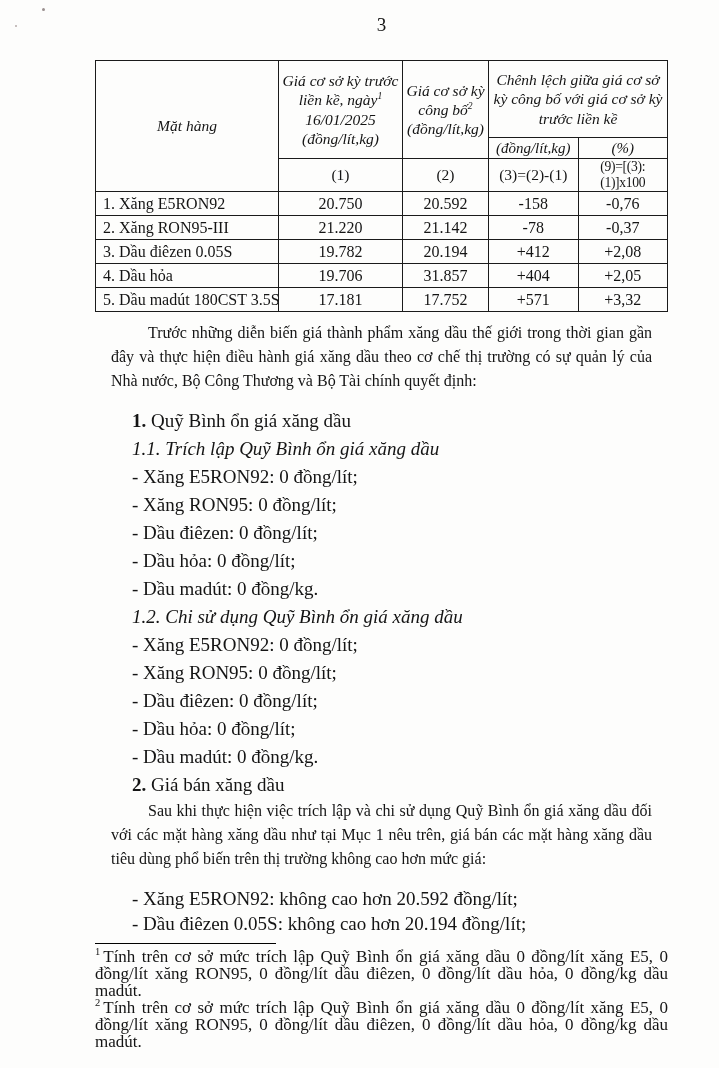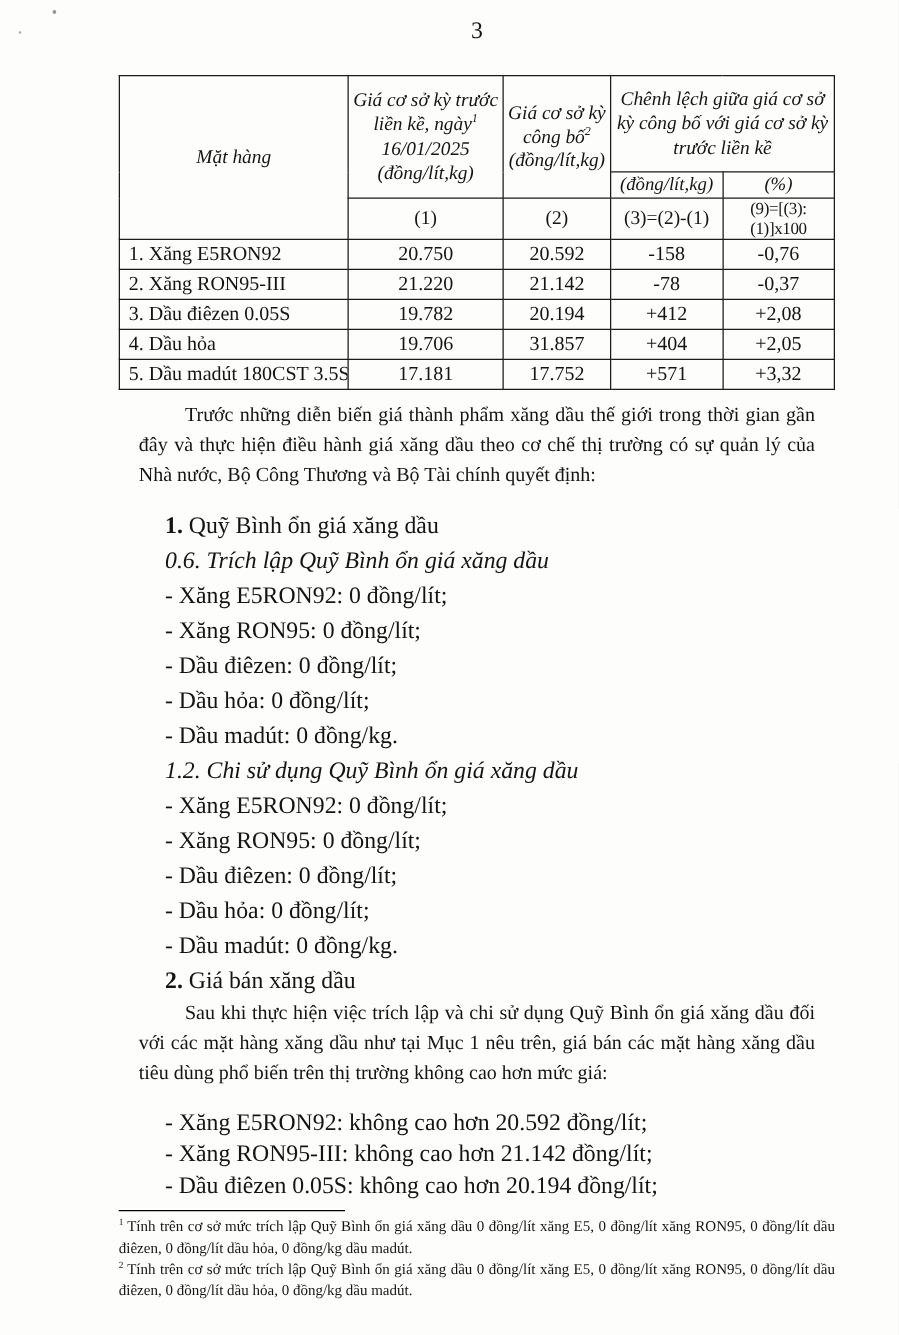--- a/index.html
+++ b/index.html
@@ -51,21 +51,21 @@
   .indent { text-indent:37px; }
   .intro { margin-top:9px; }
   .para2 { margin-top:2px; }
   .line  { font-size:19px; line-height:24px; margin:4px 0 0 37px; }
   .line b { font-weight:bold; }
   .italic { font-style:italic; }
   .item2 { margin-top:1px; }
 
   
   .footnote-sep { width:181px; border:0; border-top:1.6px solid #000; margin:7px 0 4px 0; }
-  .footnote { font-size:12px; line-height:17px; text-align:justify; margin:0; }
+  .footnote { font-size:17px; line-height:17px; text-align:justify; margin:0; }
   .footnote sup { margin-right:3px; }
 </style>
 </head>
 <body>
 
 <div class="page">
   <div class="speck speck1"></div>
   <div class="speck speck2"></div>
 
   <div class="content">
@@ -134,40 +134,39 @@
         <td>+571</td>
         <td>+3,32</td>
       </tr>
     </tbody>
       </table>
 
     <p class="para indent intro">Trước những diễn biến giá thành phẩm xăng dầu thế giới trong thời gian gần đây và thực hiện điều hành giá xăng dầu theo cơ chế thị trường có sự quản lý của Nhà nước, Bộ Công Thương và Bộ Tài chính quyết định:</p>
 
     <p class="line"><b>1.</b><span> Quỹ Bình ổn giá xăng dầu</span></p>
 
-    <p class="line italic">0.6. Trích lập Quỹ Bình ổn giá xăng dầu</p>
+    <p class="line italic">1.1. Trích lập Quỹ Bình ổn giá xăng dầu</p>
     <p class="line">- Xăng E5RON92: 0 đồng/lít;</p>
     <p class="line">- Xăng RON95: 0 đồng/lít;</p>
     <p class="line">- Dầu điêzen: 0 đồng/lít;</p>
     <p class="line">- Dầu hỏa: 0 đồng/lít;</p>
     <p class="line">- Dầu madút: 0 đồng/kg.</p>
 
     <p class="line italic">1.2. Chi sử dụng Quỹ Bình ổn giá xăng dầu</p>
     <p class="line">- Xăng E5RON92: 0 đồng/lít;</p>
     <p class="line">- Xăng RON95: 0 đồng/lít;</p>
     <p class="line">- Dầu điêzen: 0 đồng/lít;</p>
     <p class="line">- Dầu hỏa: 0 đồng/lít;</p>
     <p class="line">- Dầu madút: 0 đồng/kg.</p>
 
     <p class="line"><b>2.</b><span> Giá bán xăng dầu</span></p>
 
     <p class="para indent para2">Sau khi thực hiện việc trích lập và chi sử dụng Quỹ Bình ổn giá xăng dầu đối với các mặt hàng xăng dầu như tại Mục 1 nêu trên, giá bán các mặt hàng xăng dầu tiêu dùng phổ biến trên thị trường không cao hơn mức giá:</p>
 
     <p class="line item2">- Xăng E5RON92: không cao hơn 20.592 đồng/lít;</p>
-    <p class="line item2">- Xăng RON95-III: không cao hơn 21.142 đồng/lít;</p>
     <p class="line item2">- Dầu điêzen 0.05S: không cao hơn 20.194 đồng/lít;</p>
 
     <hr class="footnote-sep">
 
     <p class="footnote"><sup>1</sup><span>Tính trên cơ sở mức trích lập Quỹ Bình ổn giá xăng dầu 0 đồng/lít xăng E5, 0 đồng/lít xăng RON95, 0 đồng/lít dầu điêzen, 0 đồng/lít dầu hỏa, 0 đồng/kg dầu madút.</span></p>
     <p class="footnote"><sup>2</sup><span>Tính trên cơ sở mức trích lập Quỹ Bình ổn giá xăng dầu 0 đồng/lít xăng E5, 0 đồng/lít xăng RON95, 0 đồng/lít dầu điêzen, 0 đồng/lít dầu hỏa, 0 đồng/kg dầu madút.</span></p>
 
   </div>
 </div>
 

